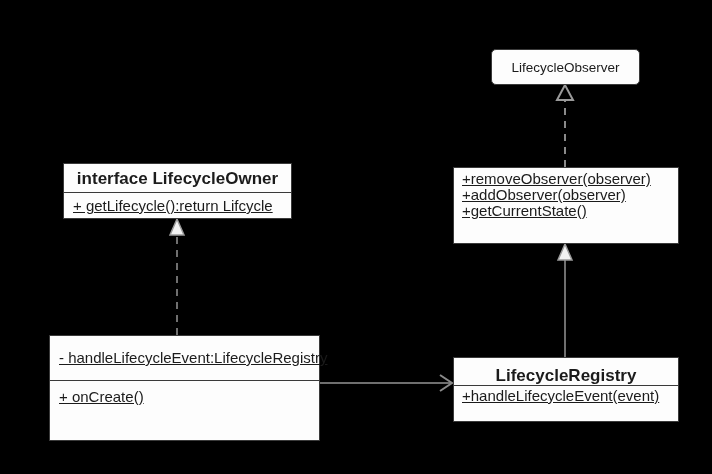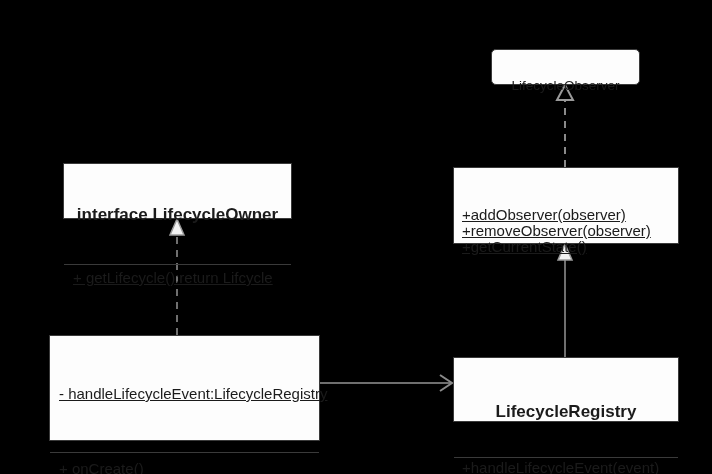--- a/index.html
+++ b/index.html
@@ -34,21 +34,20 @@
     box-sizing: border-box;
     color: #1b1b1b;
     z-index: 2;
   }
   .node.rounded {
     border-radius: 5px;
   }
   .compartment {
     box-sizing: border-box;
     padding: 5px 9px;
-    margin-top: 36px;
   }
   .compartment + .compartment {
     border-top: 1.5px solid #3a3a3a;
   }
   .title-compartment {
     text-align: center;
     font-weight: bold;
     font-size: 17px;
     padding-top: 7px;
     padding-bottom: 7px;
@@ -133,22 +132,22 @@
 
   <div class="node" id="node-lifecycle-owner">
     <div class="compartment title-compartment">interface LifecycleOwner</div>
     <div class="compartment body-compartment">
       <div class="member-line">+ getLifecycle():return Lifcycle</div>
     </div>
   </div>
 
   <div class="node" id="node-lifecycle">
     <div class="compartment body-compartment">
+      <div class="member-line">+removeObserver(observer)</div>
       <div class="member-line">+addObserver(observer)</div>
-      <div class="member-line">+removeObserver(observer)</div>
       <div class="member-line">+getCurrentState()</div>
     </div>
   </div>
 
   <div class="node" id="node-support-activity">
     <div class="compartment attrs-compartment">
       <div class="member-line">- handleLifecycleEvent:LifecycleRegistry</div>
     </div>
     <div class="compartment ops-compartment">
       <div class="member-line">+ onCreate()</div>

